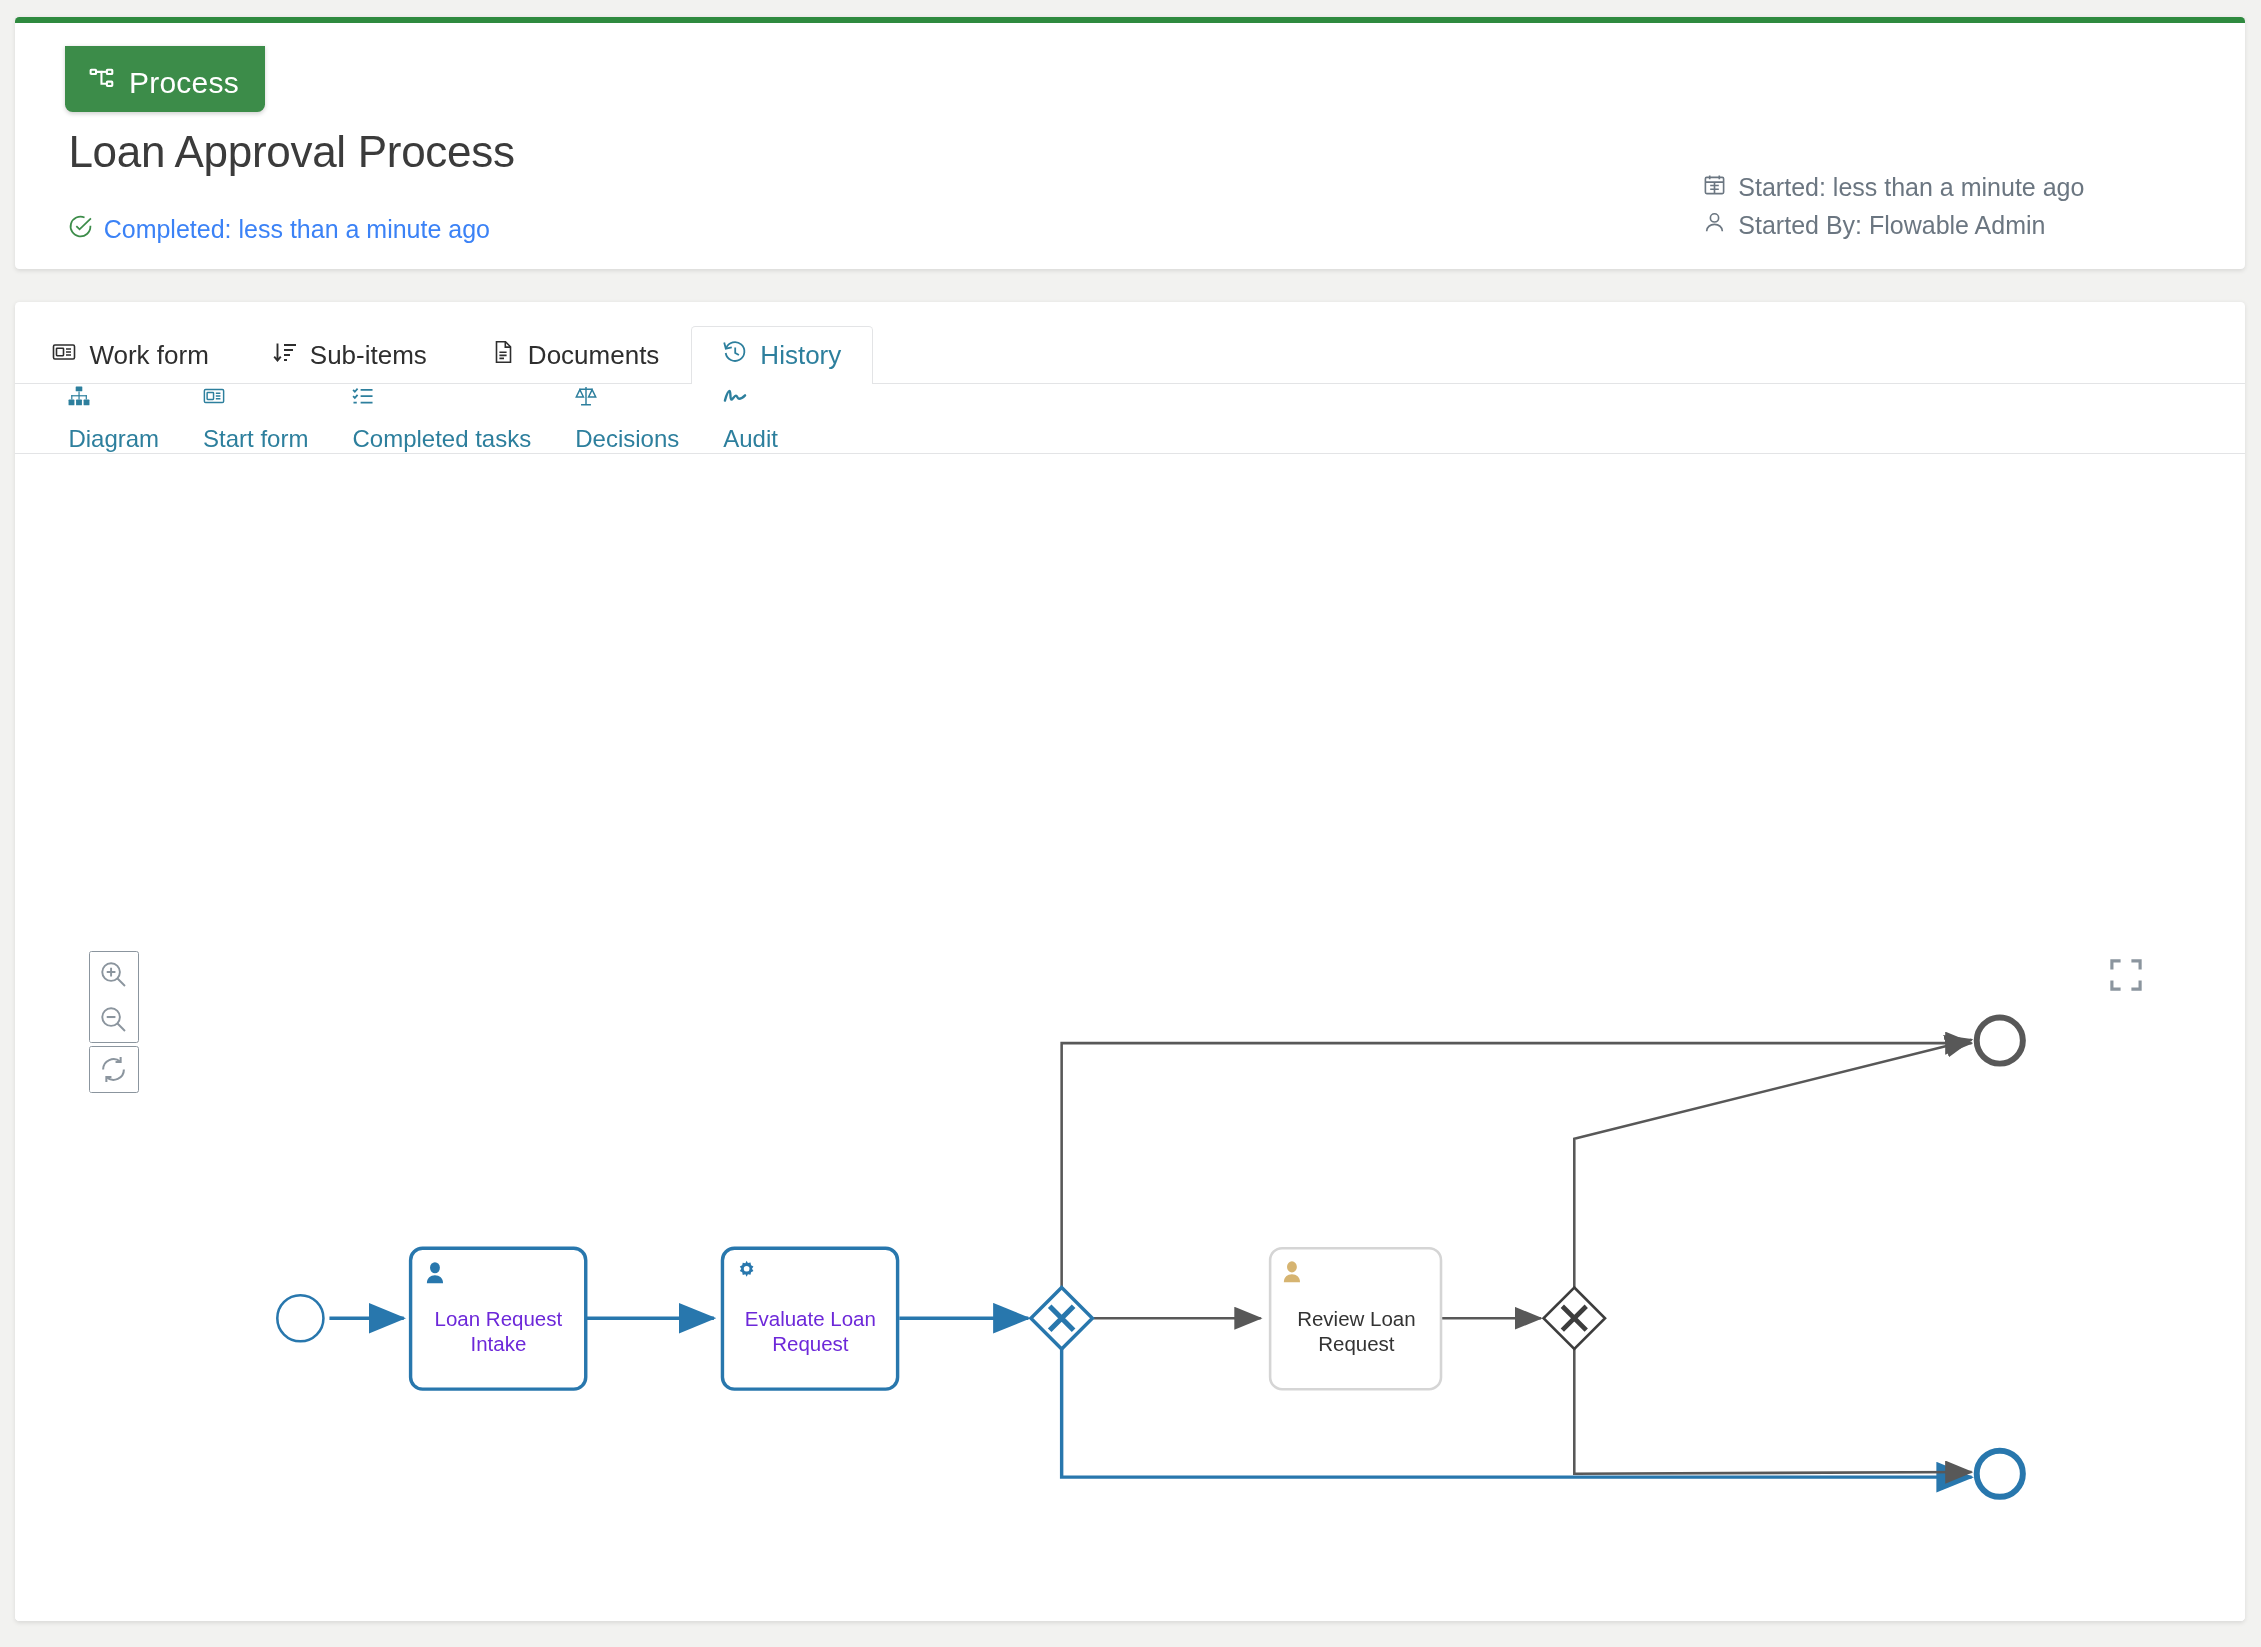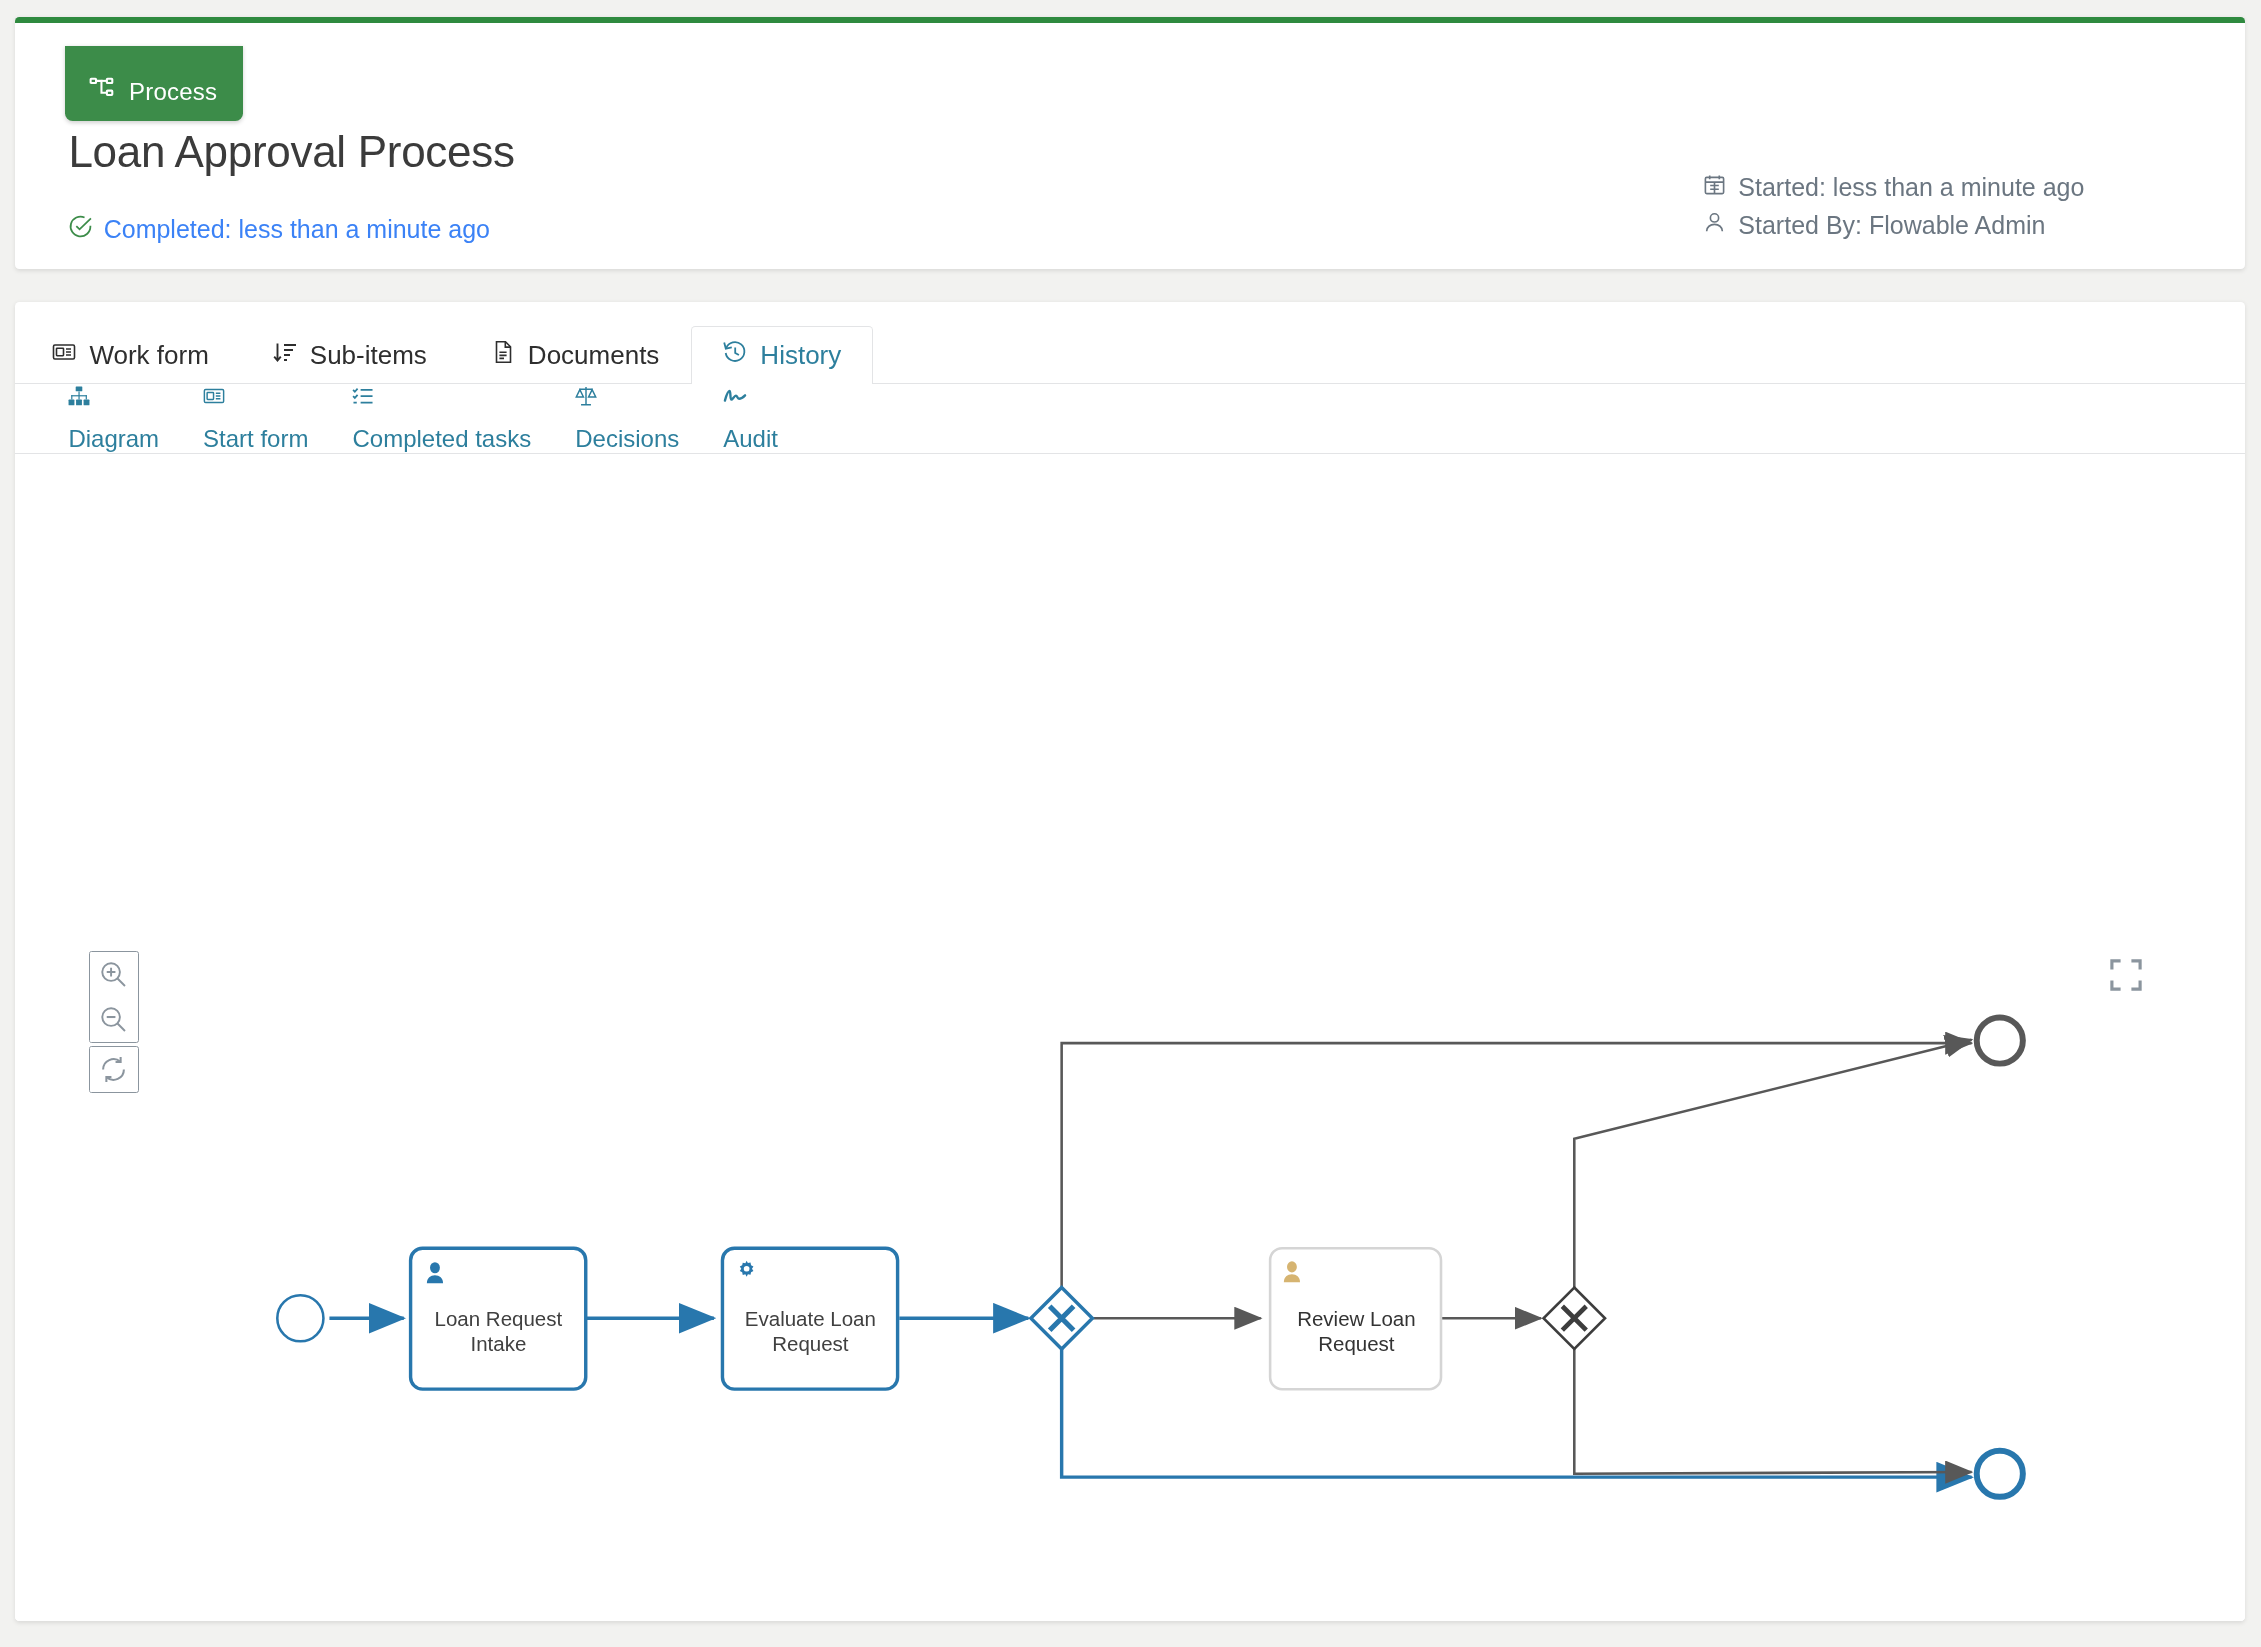--- a/index.html
+++ b/index.html
@@ -29,23 +29,23 @@
   .process-badge {
     position: absolute;
     left: 50px; top: 23px;
     height: 58px;
     background: #3c8c49;
     border-radius: 0 0 7.7px 7.7px;
     color: #ffffff;
     display: flex;
     align-items: center;
     gap: 13.7px;
-    padding: 17px 26px 0 24px;
+    padding: 8px 26px 0 24px;
     box-shadow: 0 1.7px 4.3px rgba(0,0,0,0.18);
-    font-size: 24px;
+    font-size: 30px;
     z-index: 5;
   }
   .process-badge .lbl { line-height: 1; letter-spacing: 0.2px; }
 
   .page-title {
     position: absolute;
     left: 53px; top: 104px;
     font-size: 44px;
     color: #3b3b3b;
     font-weight: 400;
@@ -169,21 +169,21 @@
   }
   .bpmn-svg { position: absolute; left: 0; top: 0; }
   .bpmn-label {
     position: absolute;
     text-align: center;
     font-family: "Liberation Sans", sans-serif;
     font-size: 20.5px;
     line-height: 25px;
     pointer-events: none;
   }
-  .lbl-blue { color: #404040; }
+  .lbl-blue { color: #6d28d9; }
   .lbl-dark { color: #333333; }
 </style>
 </head>
 <body>
 
 <div id="root">
 
   <div class="header-card">
 
     <div class="process-badge">

